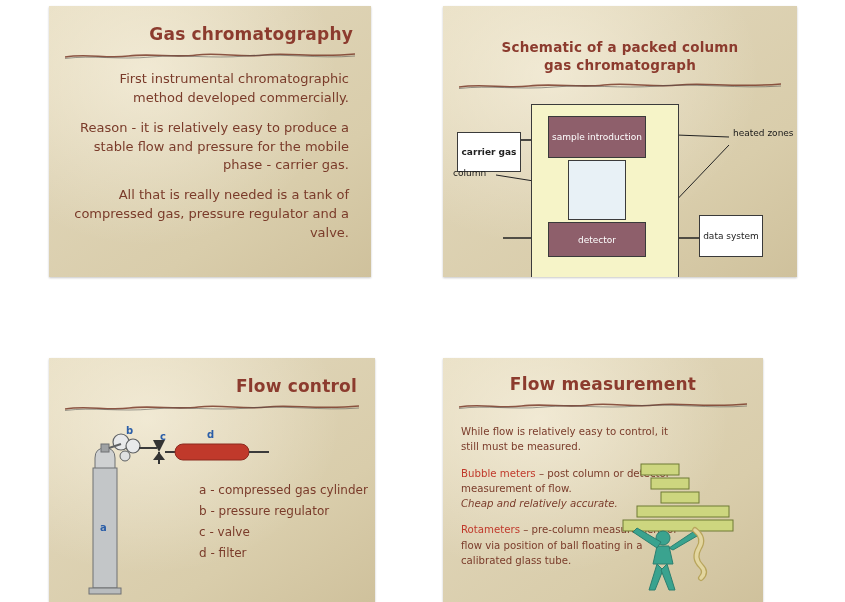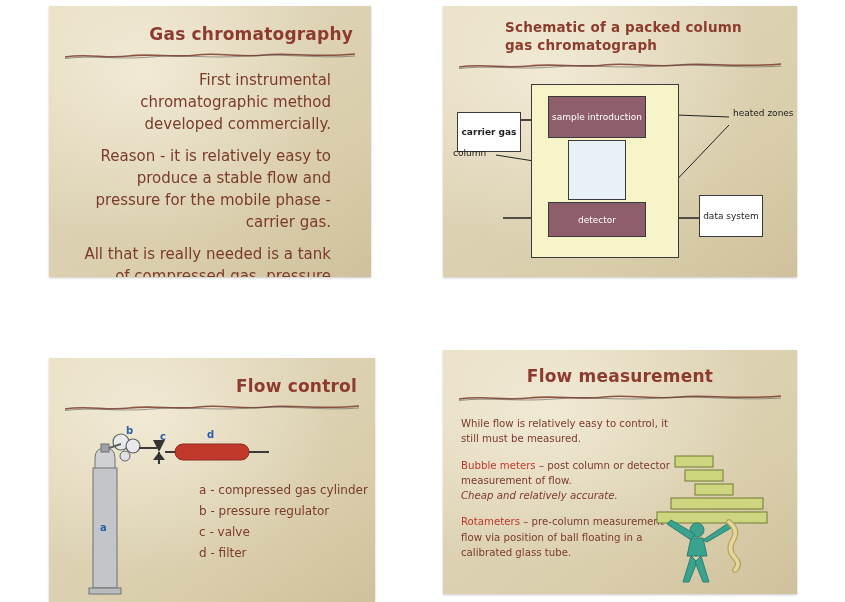--- a/index.html
+++ b/index.html
@@ -22,55 +22,54 @@
     position: absolute;
     background:
       radial-gradient(ellipse at 30% 25%, rgba(255,250,235,0.55) 0%, rgba(255,250,235,0) 60%),
       linear-gradient(145deg, #e6dcc0 0%, #ded3b5 35%, #d9cdab 70%, #cfc19c 100%);
     box-shadow: 0 1px 2px rgba(0,0,0,0.22);
     overflow: hidden;
   }
   .slide-1 { left: 49px;  top: 6px;   width: 322px; height: 271px; }
   .slide-2 { left: 443px; top: 6px;   width: 354px; height: 271px; }
   .slide-3 { left: 49px;  top: 358px; width: 326px; height: 244px; }
-  .slide-4 { left: 443px; top: 350px; width: 354px; height: 244px; }
+  .slide-4 { left: 443px; top: 358px; width: 320px; height: 244px; }
 
   .title {
     color: #8c3b2e;
     font-weight: bold;
     font-size: 17px;
     text-align: right;
     padding: 18px 18px 0 18px;
     letter-spacing: 0.2px;
   }
   .title.center {
-    text-align: left;
+    text-align: center;
     font-size: 13.5px;
     line-height: 1.35;
-    padding-top: 12px;
-    margin-left: 44px;
+    padding-top: 32px;
   }
   .title.center2 {
     text-align: center;
     font-size: 17px;
     padding-top: 16px;
   }
 
   .rule {
     margin: 7px 16px 0 16px;
     height: 9px;
     position: relative;
   }
   .rule svg { display: block; width: 100%; height: 9px; }
 
   .body-text {
     color: #7a3b2a;
-    font-size: 15px;
+    font-size: 13px;
     line-height: 1.45;
-    padding: 10px 40px 0 22px;
+    padding: 10px 22px 0 22px;
     text-align: right;
   }
   .body-text p { margin: 0 0 11px 0; }
 
   
   .diagram {
     position: relative;
     width: 100%;
     height: 208px;
   }

